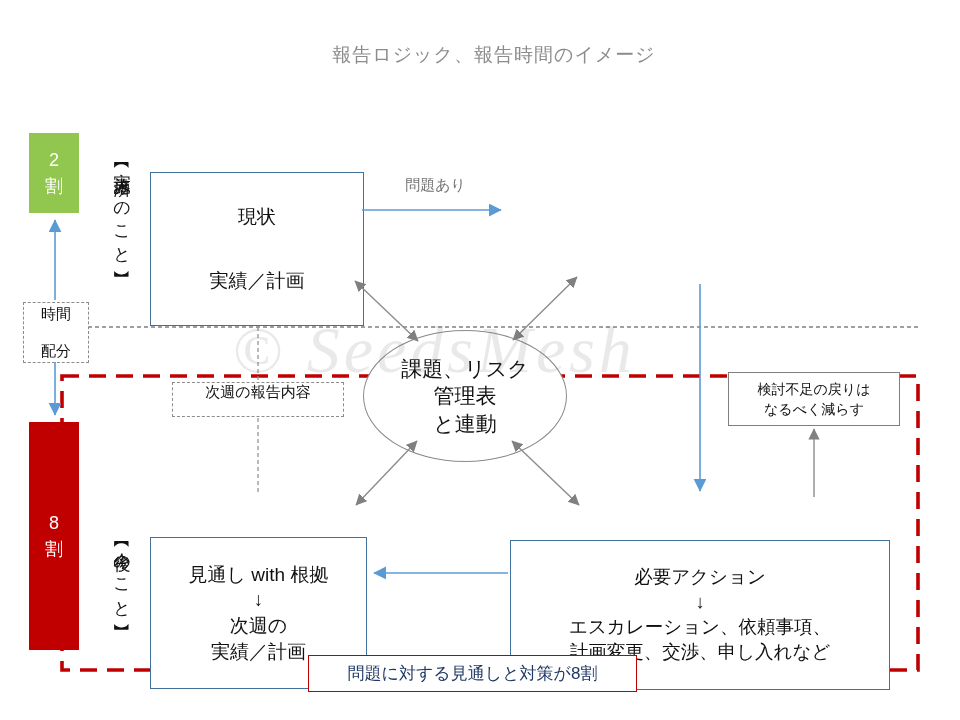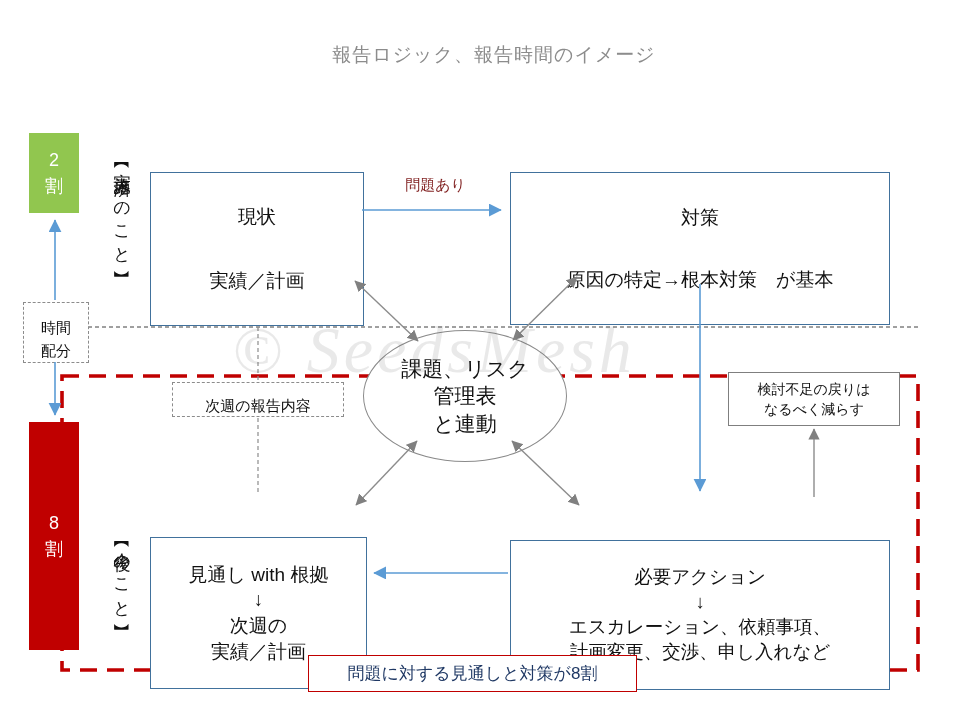--- a/index.html
+++ b/index.html
@@ -29,37 +29,37 @@
   .box-counter{left:510px;top:132px;width:378px;height:151px;gap:36px;}
   .box-forecast{left:150px;top:497px;width:215px;height:150px;}
   .box-action{left:510px;top:500px;width:378px;height:148px;font-size:18.5px;}
 
   .ellipse{position:absolute;left:363px;top:330px;width:202px;height:130px;
            border:1.2px solid #8a8a8a;border-radius:50%;background:#fff;
            display:flex;flex-direction:column;align-items:center;justify-content:center;
            text-align:center;font-size:21px;line-height:1.3;color:#111;}
 
   .dashed-note{position:absolute;background:#fff;border:1px dashed #8c8c8c;
-               display:flex;flex-direction:column;align-items:center;justify-content:flex-end;
+               display:flex;flex-direction:column;align-items:center;justify-content:space-between;
                text-align:center;color:#111;}
   .note-time{left:23px;top:302px;width:64px;height:59px;font-size:15px;line-height:1.5;}
   .note-nextweek{left:172px;top:382px;width:170px;height:33px;font-size:15px;}
 
   .solid-note{position:absolute;background:#fff;border:1.4px solid #7f7f7f;
               display:flex;flex-direction:column;align-items:center;justify-content:center;
               text-align:center;font-size:14px;line-height:1.45;color:#111;}
   .note-rework{left:728px;top:372px;width:170px;height:52px;}
 
   .bottom-note{position:absolute;left:308px;top:655px;width:327px;height:35px;
                background:#fff;border:1.8px solid #C00000;color:#1F3864;
                display:flex;align-items:center;justify-content:center;
                text-align:center;font-size:17px;}
 
   .arrow-label{position:absolute;left:383px;top:176px;width:105px;text-align:center;
-               font-size:15px;color:#7f1d1d;}
+               font-size:15px;color:#737373;}
 
   .watermark{position:absolute;left:232px;top:312px;width:520px;
              font-family:Liberation Serif, serif;
              font-style:italic;font-size:66px;color:rgba(100,100,100,0.14);
              letter-spacing:4px;white-space:nowrap;}
 
   .line{display:block;}
 </style>
 </head>
 <body>
@@ -98,24 +98,20 @@
       <span class="line">割</span>
     </div>
 
     <div class="vlabel vlabel-future">【今後のこと】</div>
 
     <div class="bluebox box-current">
       <span class="line">現状</span>
       <span class="line">実績／計画</span>
     </div>
 
-    <div class="bluebox box-counter">
-      <span class="line">対策</span>
-      <span class="line">原因の特定→根本対策　が基本</span>
-    </div>
 
     <div class="arrow-label">問題あり</div>
 
     <div class="ellipse">
       <span class="line">課題、リスク</span>
       <span class="line">管理表</span>
       <span class="line">と連動</span>
     </div>
 
     <div class="dashed-note note-nextweek">次週の報告内容</div>

